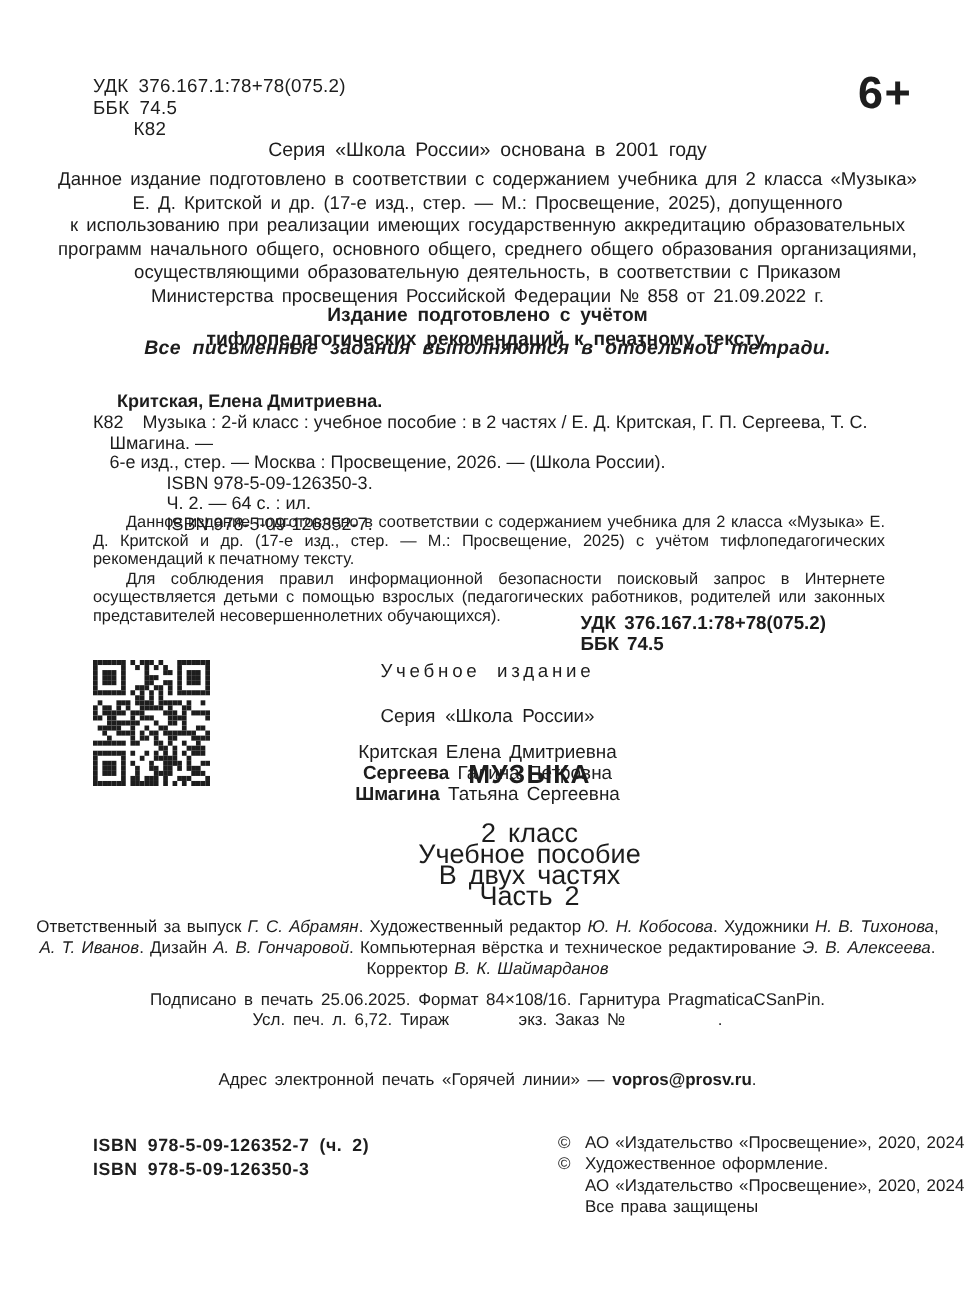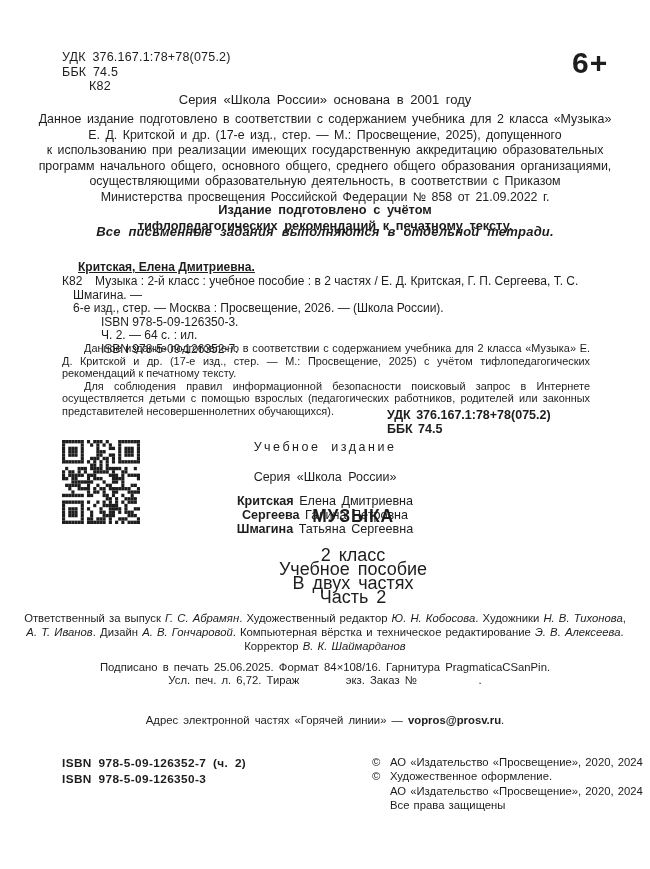--- a/index.html
+++ b/index.html
@@ -26,25 +26,25 @@
   .series{top:92px;font-weight:normal;font-size:13px;word-spacing:3px;}
 
   
   .approval{top:112px;font-size:12.4px;line-height:15.6px;word-spacing:2px;white-space:pre-line;}
 
   .typhlo{top:202px;font-weight:bold;font-size:12.8px;line-height:16px;word-spacing:3px;white-space:pre-line;}
   .written{top:224px;font-weight:bold;font-style:italic;font-size:13px;word-spacing:4px;letter-spacing:0.2px;}
 
   
   .catalog{left:62px;top:261px;width:520px;font-size:12px;line-height:13.6px;}
-  .cat-author{margin-left:16px;font-weight:bold;text-decoration:underline;}
+  .cat-author{margin-left:16px;font-weight:bold;}
   .cat-body{position:relative;margin-top:0.5px;}
   .cat-code{position:absolute;left:0;top:0;}
   .cat-desc{margin-left:11px;text-indent:22px;white-space:pre-line;}
-  .cat-ind{margin-left:39px;}
+  .cat-ind{margin-left:49px;}
 
   
   .annotation{left:62px;top:342px;width:528px;font-size:10.9px;line-height:12.6px;text-align:justify;}
   .annotation p{margin:0;text-indent:22px;}
 
   
   .codes-right{left:387px;top:408px;font-weight:bold;font-size:12.5px;line-height:14.2px;word-spacing:2px;}
 
   
   .qr{left:62px;top:440px;width:78px;height:84px;}
@@ -453,21 +453,21 @@
         <rect x="66" y="72" width="3" height="3"></rect>
         <rect x="69" y="72" width="3" height="3"></rect>
         <rect x="72" y="72" width="3" height="3"></rect>
       </svg>
   </div>
 
   <div class="abs center edition">
     <div class="ed-kind">Учебное издание</div>
     <div class="ed-series">Серия «Школа России»</div>
     <div class="ed-authors">
-      <div><span style="font-weight: bold;">Критская</span><span> Елена Дмитриевна</span></div>
+      <div><span style="font-weight: normal;">Критская</span><span> Елена Дмитриевна</span></div>
       <div><span style="font-weight: bold;">Сергеева</span><span> Галина Петровна</span></div>
       <div><span style="font-weight: bold;">Шмагина</span><span> Татьяна Сергеевна</span></div>
     </div>
   </div>
 
   <div class="abs center titleblock">
     <div class="tb-title">МУЗЫКА</div>
     <div class="tb-lines">2 класс
 Учебное пособие
 В двух частях
@@ -475,21 +475,21 @@
   </div>
 
   <div class="abs center credits">
     <div><span>Ответственный за выпуск </span><span style="font-style: italic;">Г. С. Абрамян</span><span>. Художественный редактор </span><span style="font-style: italic;">Ю. Н. Кобосова</span><span>. Художники </span><span style="font-style: italic;">Н. В. Тихонова</span><span>,</span><br><span style="font-style: italic;">А. Т. Иванов</span><span>. Дизайн </span><span style="font-style: italic;">А. В. Гончаровой</span><span>. Компьютерная вёрстка и техническое редактирование </span><span style="font-style: italic;">Э. В. Алексеева</span><span>.</span><br><span>Корректор </span><span style="font-style: italic;">В. К. Шаймарданов</span></div>
   </div>
 
   <div class="abs center printinfo">Подписано в печать 25.06.2025. Формат 84×108/16. Гарнитура PragmaticaCSanPin.
 Усл. печ. л. 6,72. Тираж&nbsp;&nbsp;&nbsp;&nbsp;&nbsp;&nbsp;&nbsp;&nbsp;&nbsp;экз. Заказ №&nbsp;&nbsp;&nbsp;&nbsp;&nbsp;&nbsp;&nbsp;&nbsp;&nbsp;&nbsp;&nbsp;&nbsp;.</div>
 
 
-  <div class="abs center hotline"><span>Адрес электронной частях «Горячей линии» — </span><span style="font-weight: bold;">vopros@prosv.ru</span><span>.</span></div>
+  <div class="abs center hotline"><span>Адрес электронной печать «Горячей линии» — </span><span style="font-weight: bold;">vopros@prosv.ru</span><span>.</span></div>
 
   <div class="abs footer-isbn">ISBN 978-5-09-126352-7 (ч. 2)
 ISBN 978-5-09-126350-3</div>
 
   <div class="abs footer-copy">
     <div class="copy-row">
       <span>©</span>
       <span>АО «Издательство «Просвещение», 2020, 2024</span>
     </div>
     <div class="copy-row">

